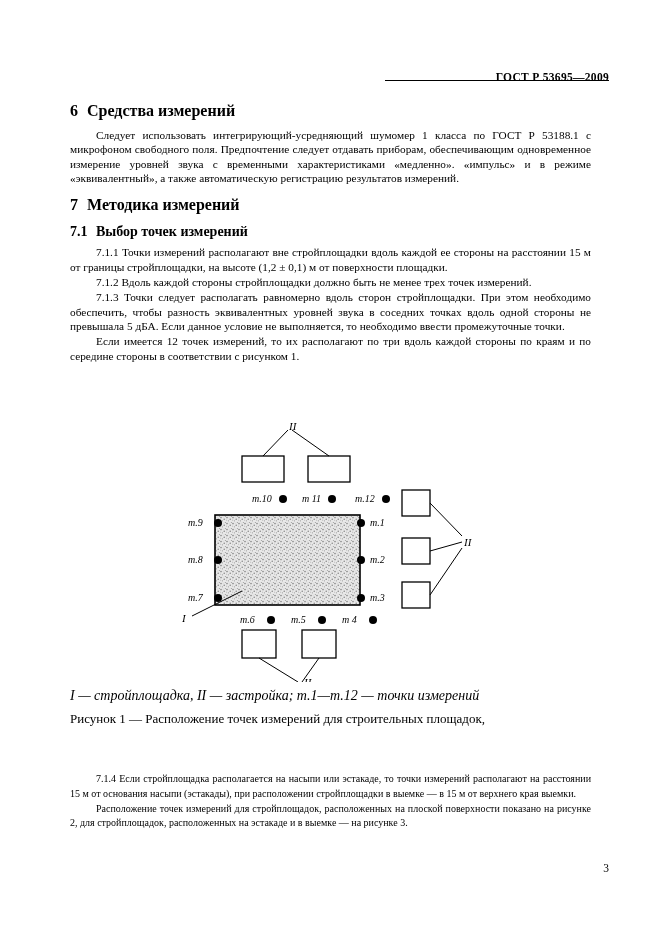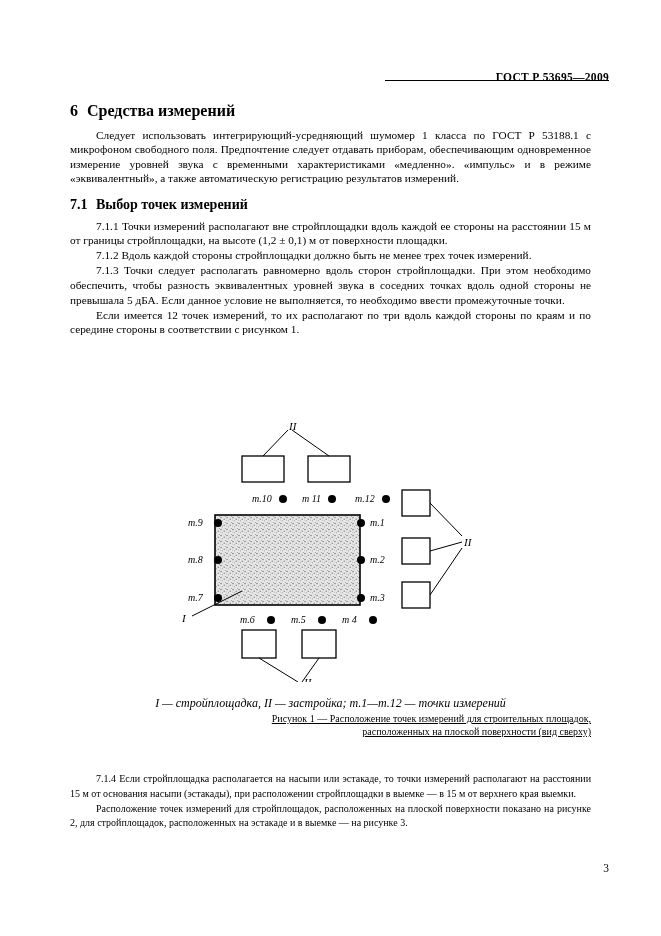--- a/index.html
+++ b/index.html
@@ -80,34 +80,32 @@
     position: absolute;
     left: 70px;
     top: 420px;
     width: 521px;
     height: 330px;
   }
   .fig-svg { position: absolute; left: 0; top: 0; }
   .fig-caption-legend {
     position: absolute;
     left: 0;
-    top: 276px;
-    width: 521px;
-    text-align: center;
-    font-size: 12px;
+    top: 268px;
+    width: 521px;
+    font-size: 14px;
   }
   .fig-caption {
     position: absolute;
     left: 0;
     top: 292px;
     width: 521px;
-    text-align: right;
-    font-size: 10px;
+    text-align: left;
+    font-size: 13px;
     line-height: 13px;
-    text-decoration: underline;
   }
   .after-fig {
     position: absolute;
     left: 70px;
     top: 772px;
     width: 521px;
     font-size: 10px;
     line-height: 14.6px;
     text-align: justify;
   }
@@ -139,20 +137,23 @@
   <div class="content">
 
     <h2 class="sec">
       <span class="num">6</span><span>Средства измерений</span>
     </h2>
 
 
     <p>Следует использовать интегрирующий-усредняющий шумомер 1 класса по ГОСТ Р 53188.1 с микрофоном свободного поля. Предпочтение следует отдавать приборам, обеспечивающим одновременное измерение уровней звука с временными характеристиками «медленно». «импульс» и в режиме «эквивалентный», а также автоматическую регистрацию результатов измерений.</p>
 
 
+    <h2 class="sec">
+      <span class="num">7</span><span>Методика измерений</span>
+    </h2>
 
     <h3 class="sub">
       <span class="num">7.1</span><span>Выбор точек измерений</span>
     </h3>
 
     <p>7.1.1  Точки измерений располагают вне стройплощадки вдоль каждой ее стороны на расстоянии 15 м от границы стройплощадки, на высоте (1,2 ± 0,1) м от поверхности площадки.</p>
     <p>7.1.2  Вдоль каждой стороны стройплощадки должно быть не менее трех точек измерений.</p>
     <p>7.1.3  Точки следует располагать равномерно вдоль сторон стройплощадки. При этом необходимо обеспечить, чтобы разность эквивалентных уровней звука в соседних точках вдоль одной стороны не превышала 5 дБА. Если данное условие не выполняется, то необходимо ввести промежуточные точки.</p>
     <p>Если имеется 12 точек измерений, то их располагают по три вдоль каждой стороны по краям и по середине стороны в соответствии с рисунком 1.</p>
 
@@ -229,21 +230,20 @@
       <text class="lbl" x="221" y="203">т.5</text>
       <text class="lbl" x="272" y="203">т 4</text>
     </svg>
 
     <div class="fig-caption-legend">
       <i>I — стройплощадка, II — застройка; т.1—т.12 — точки измерений</i>
     </div>
 
     <div class="fig-caption">
       <div>Рисунок 1 — Расположение точек измерений для строительных площадок,</div>
-      <div>расположенных на плоской поверхности (вид сверху)</div>
     </div>
   </div>
 
   <div class="after-fig">
     <p>7.1.4  Если стройплощадка располагается на насыпи или эстакаде, то точки измерений располагают на расстоянии 15 м от основания насыпи (эстакады), при расположении стройплощадки в выемке — в 15 м от верхнего края выемки.</p>
     <p>Расположение точек измерений для стройплощадок, расположенных на плоской поверхности показано на рисунке 2, для стройплощадок, расположенных на эстакаде и в выемке — на рисунке 3.</p>
   </div>
 
   <div class="pageno">3</div>
 

